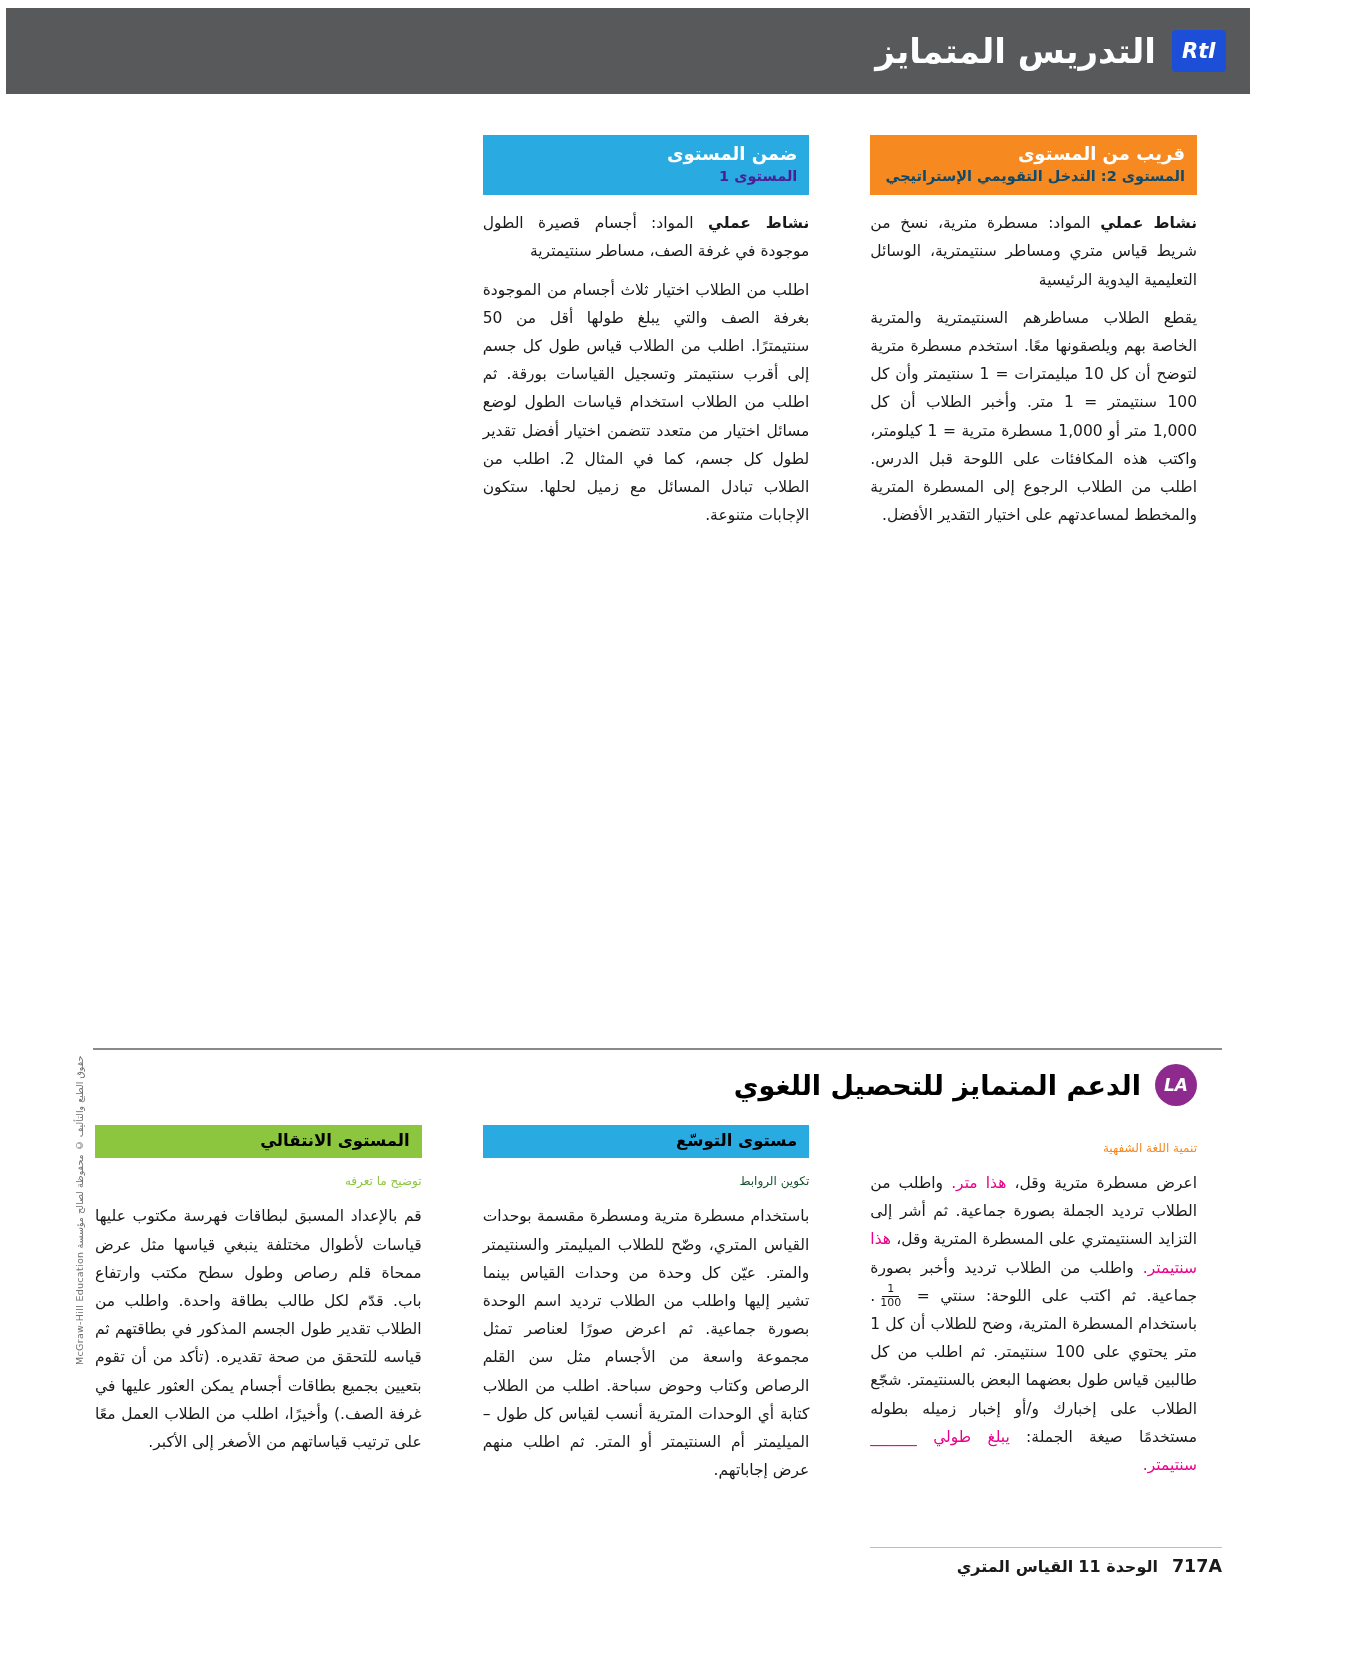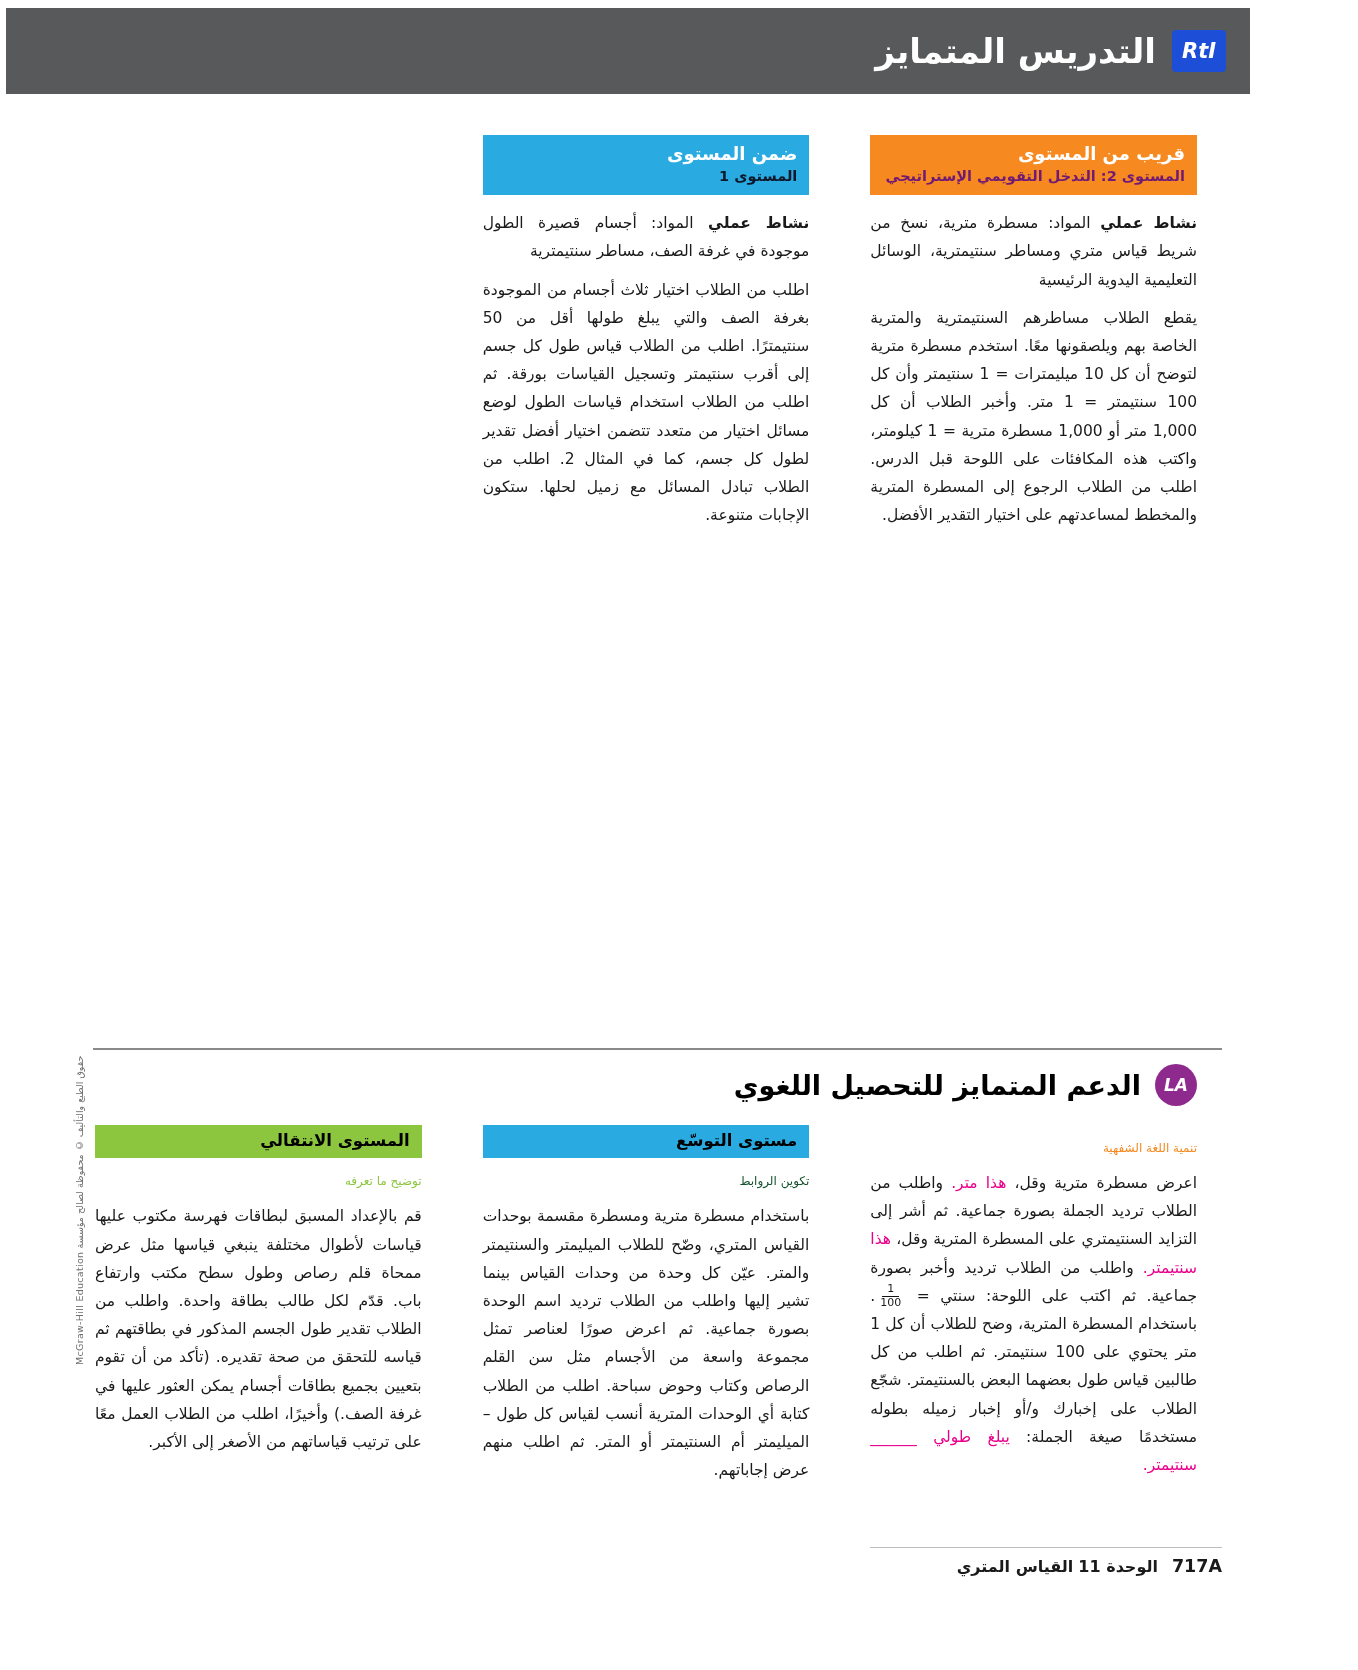--- a/index.html
+++ b/index.html
@@ -28,22 +28,22 @@
   .cols-top { top:135px; }
   .cols-bottom { top:1125px; }
   .col { flex:1 1 0; min-width:0; }
 
   .col-header { padding:7px 12px 9px; color:#fff; }
   .col-header .l1 { font-size:18px; font-weight:bold; line-height:1.3; }
   .col-header .l2 { font-size:14.5px; font-weight:bold; line-height:1.3; margin-top:2px; }
   .orange-bg { background:#F6891F; }
   .blue-bg   { background:#29ABE2; }
   .green-bg  { background:#8CC63F; }
-  .orange-bg .l2 { color:#701a75; }
-  .blue-bg .l2 { color:#0f172a; }
+  .orange-bg .l2 { color:#0c4a6e; }
+  .blue-bg .l2 { color:#4c1d95; }
 
   .col-header-sm { padding:5px 12px 7px; color:#000000; font-weight:bold; font-size:16.5px; line-height:1.3; }
 
   .body-text { margin-top:14px; font-size:15.5px; line-height:1.82; text-align:justify; }
   .body-text + .body-text { margin-top:10px; }
   .lead { font-weight:bold; }
 
   .subhead { margin-top:16px; font-weight:normal; font-size:12px; }
   .orange-txt { color:#F6891F; }
   .blue-txt   { color:#14532d; }

